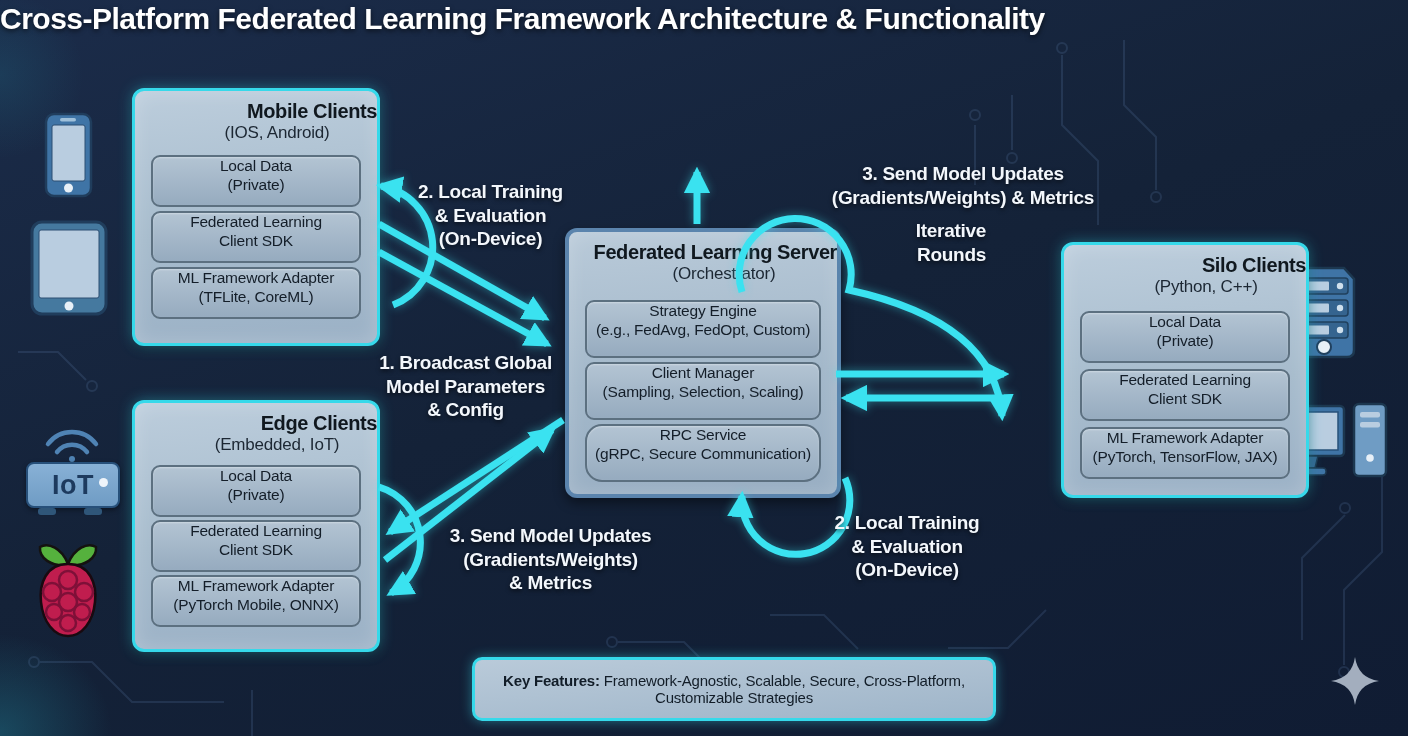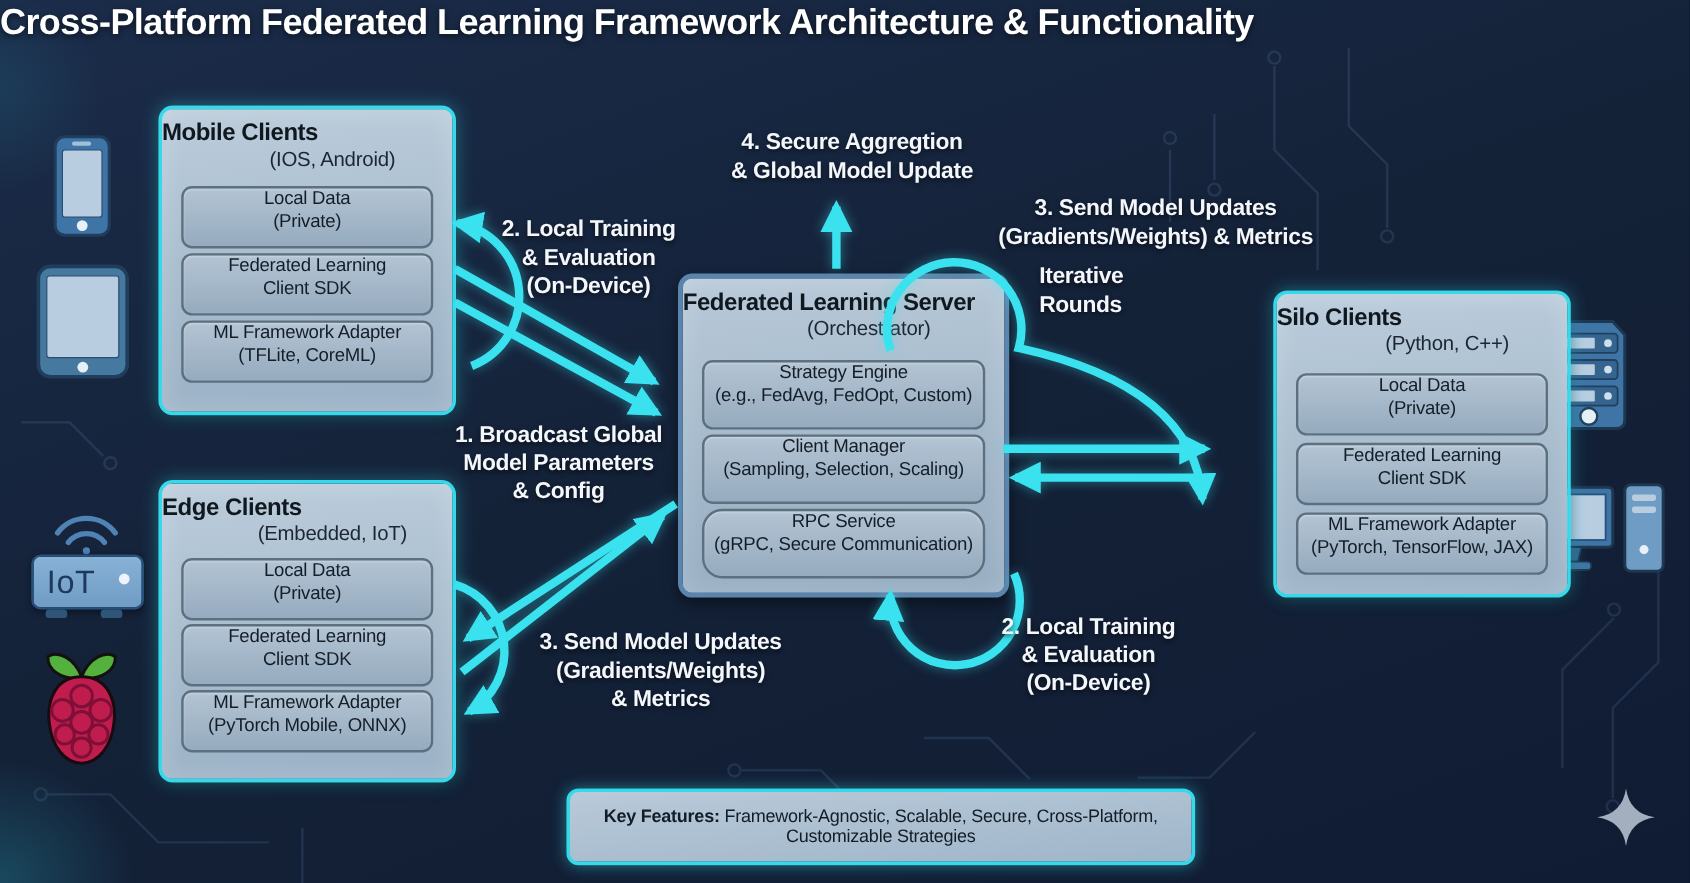--- a/index.html
+++ b/index.html
@@ -21,54 +21,54 @@
   .node.cyan{
     border:3px solid #36d9ea;
     background:linear-gradient(175deg,#bccddc 0%,#a7bccd 55%,#9bb1c6 100%);
     box-shadow:0 0 14px rgba(54,217,234,.40), 0 4px 10px rgba(0,0,0,.35), inset 0 0 20px rgba(255,255,255,.22);
   }
   .node.blue{
     border:4px solid #5b84ad;
     background:linear-gradient(175deg,#b9cad9 0%,#a3b8ca 55%,#97adc2 100%);
     box-shadow:0 5px 12px rgba(0,0,0,.45), inset 0 0 20px rgba(255,255,255,.20);
   }
-  .node-title{margin-top:9px;text-align:left;font-size:20px;font-weight:800;letter-spacing:-0.4px;color:#10181f;}
+  .node-title{margin-top:9px;text-align:right;font-size:20px;font-weight:800;letter-spacing:-0.4px;color:#10181f;}
   .node-sub{text-align:center;font-size:17px;color:#1c2733;letter-spacing:-0.2px;margin-left:42px;}
   .comp{
     position:absolute;left:16px;right:16px;border:2px solid #5c7080;border-radius:9px;
     background:linear-gradient(180deg,#b3c4d3 0%,#96abbf 100%);
     display:flex;flex-direction:column;align-items:center;
     color:#141e29;box-shadow:inset 0 1px 2px rgba(255,255,255,.35);
   }
   .comp div{font-size:15.5px;line-height:1.22;white-space:nowrap;letter-spacing:-0.2px;}
   .flow{
     position:absolute;z-index:5;color:#f3f7fc;font-weight:700;font-size:19px;line-height:1.24;
     text-align:center;white-space:pre-line;letter-spacing:-0.3px;
     text-shadow:0 2px 4px rgba(0,0,0,.6);
   }
-  .flow.left-align{text-align:left;}
+  .flow.left-align{text-align:right;}
   .arrows{position:absolute;left:0;top:0;z-index:4;pointer-events:none;
     filter:drop-shadow(0 0 5px rgba(58,226,240,.45));}
   .keybox{
     position:absolute;left:472px;top:657px;width:470px;height:58px;z-index:5;
     border:3px solid #36d9ea;border-radius:10px;
     background:linear-gradient(175deg,#b9cad9,#9fb5c9);
     box-shadow:0 0 12px rgba(54,217,234,.45);
     display:flex;align-items:center;justify-content:flex-end;text-align:center;
     font-size:15px;color:#121d28;padding:0 24px;letter-spacing:-0.2px;
   }
   .keybox b{font-weight:800;}
   .icon{position:absolute;z-index:1;}
   .iot-wrap{position:absolute;left:22px;top:420px;width:104px;height:100px;z-index:1;}
   .iot-box{
     position:absolute;left:4px;top:42px;width:90px;height:42px;border-radius:8px;
     background:linear-gradient(180deg,#88b1d6,#6f9cc4);border:2.5px solid #27507a;
     display:flex;align-items:center;box-shadow:0 2px 5px rgba(0,0,0,.4);
   }
-  .iot-box .iot-text{font-size:27px;font-weight:400;color:#1d3a5e;padding-left:11px;letter-spacing:0.5px;}
+  .iot-box .iot-text{font-size:27px;font-weight:700;color:#1d3a5e;padding-left:11px;letter-spacing:0.5px;margin-left:13px;}
   .iot-box .iot-dot{position:absolute;right:10px;top:14px;width:9px;height:9px;border-radius:50%;background:#eef4fa;}
   .iot-foot{position:absolute;top:88px;width:18px;height:7px;border-radius:3px;background:#2f5679;}
 </style>
 </head>
 <body>
 
 <div class="canvas">
 
   <svg class="circuits" width="1408" height="736">
     <g stroke="#6f94c8" stroke-width="2" fill="none" opacity="0.17">
@@ -260,22 +260,20 @@
       <path d="M 385 560 L 552 430" marker-end="url(#ah)"></path>
       <path d="M 379 487 A 58 58 0 0 1 391 593" marker-end="url(#ah)"></path>
 
       <path d="M 836 374 L 1004 374" marker-end="url(#ah)"></path>
       <path d="M 1010 398 L 846 398" marker-end="url(#ah)"></path>
       <path d="M 742 292 A 56 56 0 1 1 849 290 Q 995 322 1002 416" marker-end="url(#ah)"></path>
       <path d="M 845 478 A 54 54 0 1 1 742 496" marker-end="url(#ah)"></path>
     </g>
   </svg>
 
-  <div class="flow" style="left:575px;top:107px;width:270px;">4. Secure Aggregtion
-&amp; Global Model Update</div>
   <div class="flow" style="left:818px;top:162px;width:290px;">3. Send Model Updates
 (Gradients/Weights) &amp; Metrics</div>
   <div class="flow left-align" style="left:866px;top:219px;width:120px;">Iterative
 Rounds</div>
   <div class="flow" style="left:398px;top:180px;width:185px;">2. Local Training
 &amp; Evaluation
 (On-Device)</div>
   <div class="flow" style="left:368px;top:351px;width:195px;">1. Broadcast Global
 Model Parameters
 &amp; Config</div>

